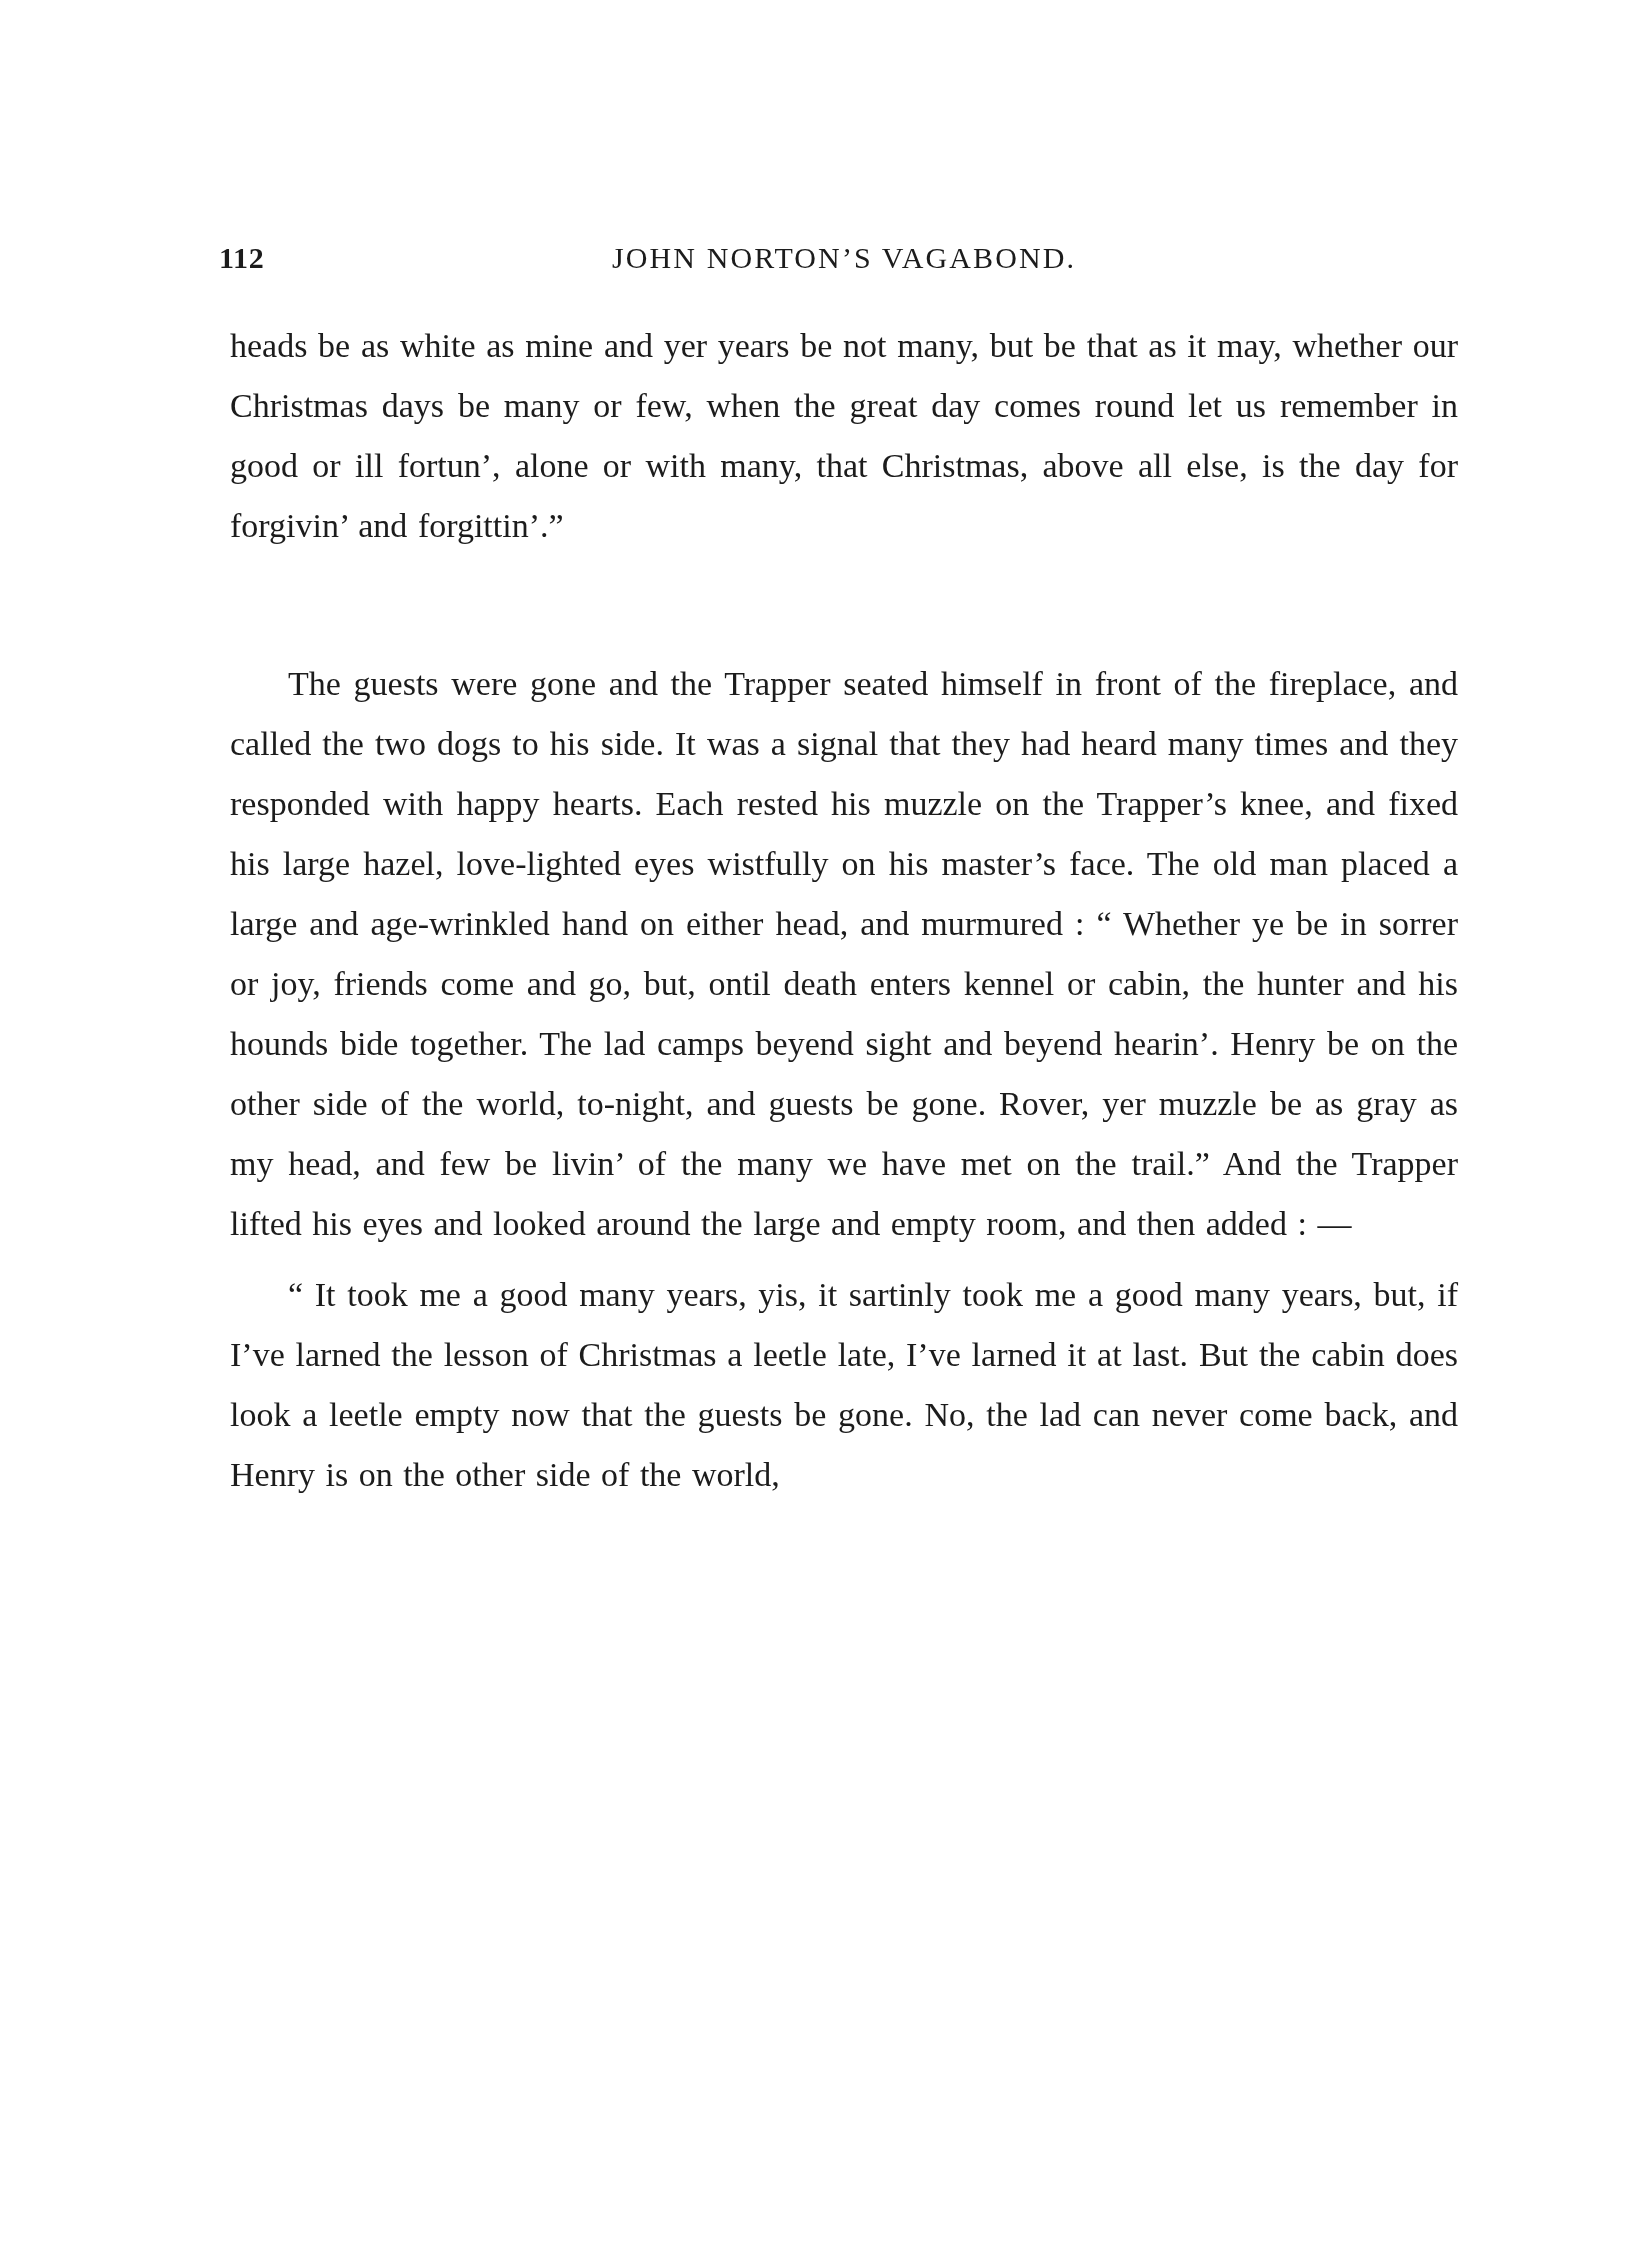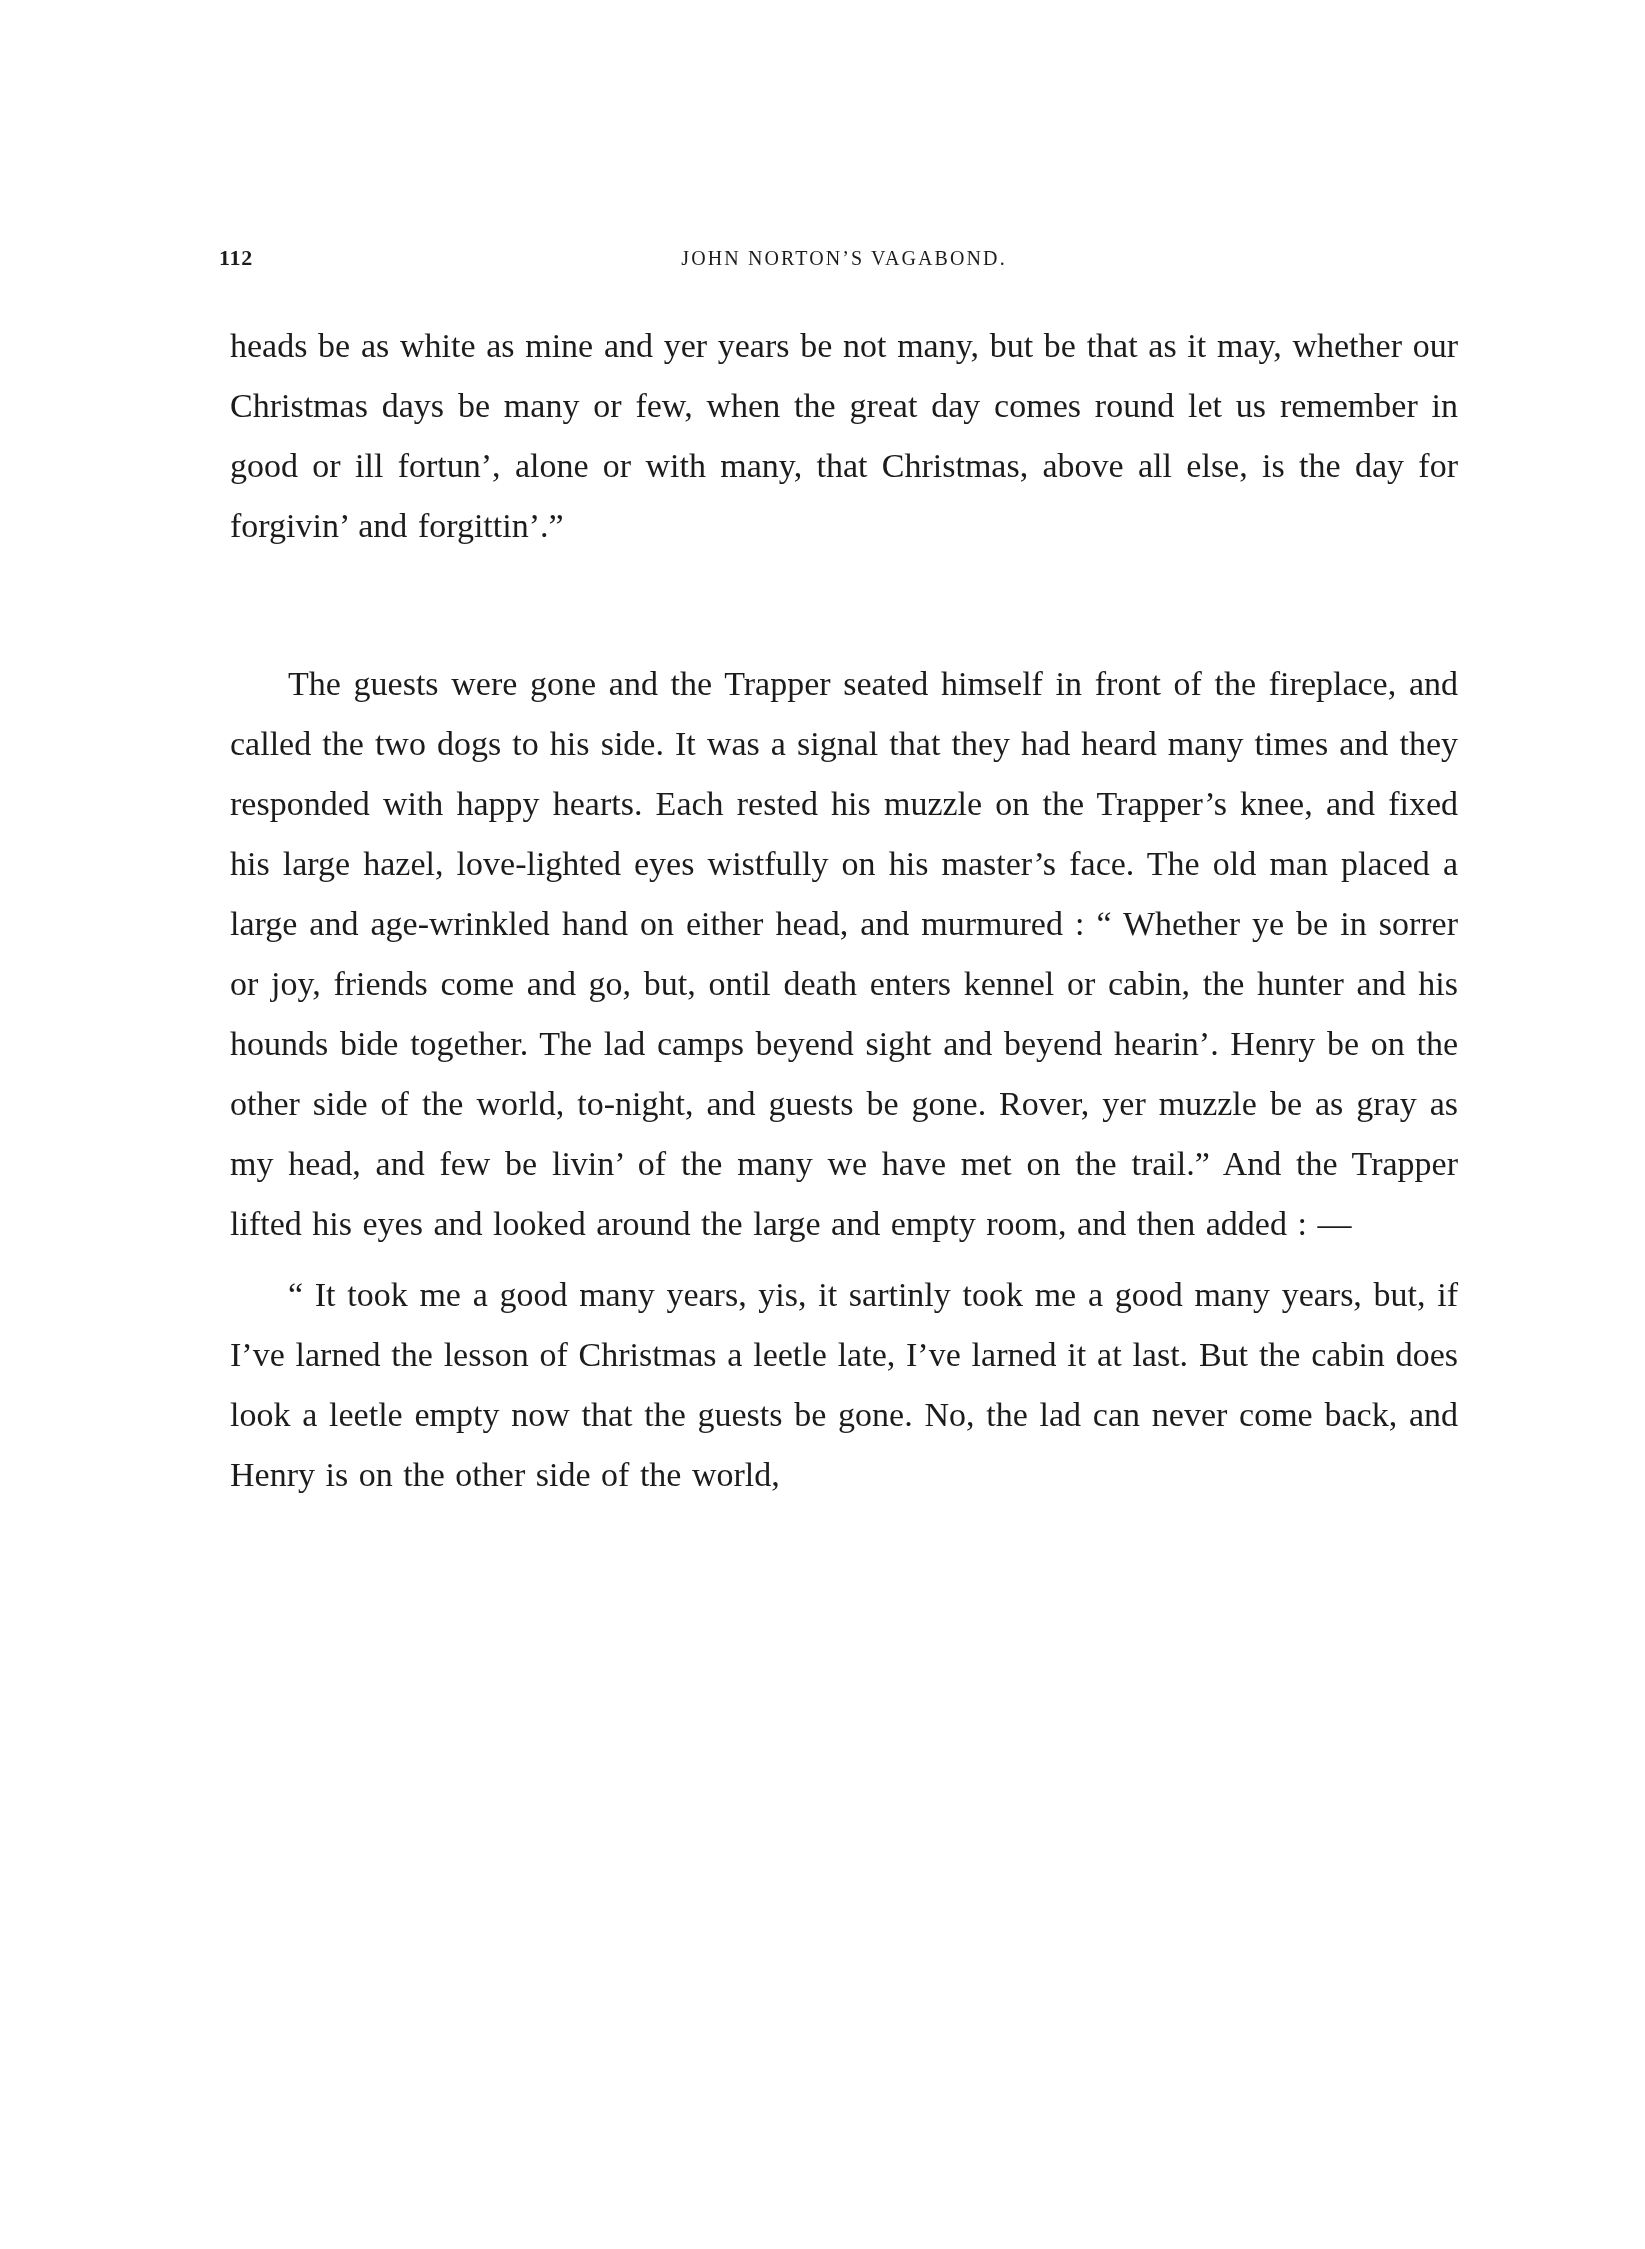--- a/index.html
+++ b/index.html
@@ -20,32 +20,32 @@
     overflow: hidden;
   }
   .running-header {
     position: relative;
     height: 44px;
   }
   .page-number {
     position: absolute;
     left: 0;
     top: 0;
-    font-size: 22px;
+    font-size: 30px;
     font-weight: bold;
     letter-spacing: 0.7px;
     line-height: 44px;
   }
   .running-title {
     position: absolute;
     left: 0;
     right: 0;
     top: 0;
     text-align: center;
-    font-size: 20px;
+    font-size: 30px;
     letter-spacing: 2.1px;
     line-height: 44px;
     white-space: nowrap;
   }
   .text-block {
     margin-top: 36px;
   }
   .para {
     margin: 11px;
     font-size: 34px;

